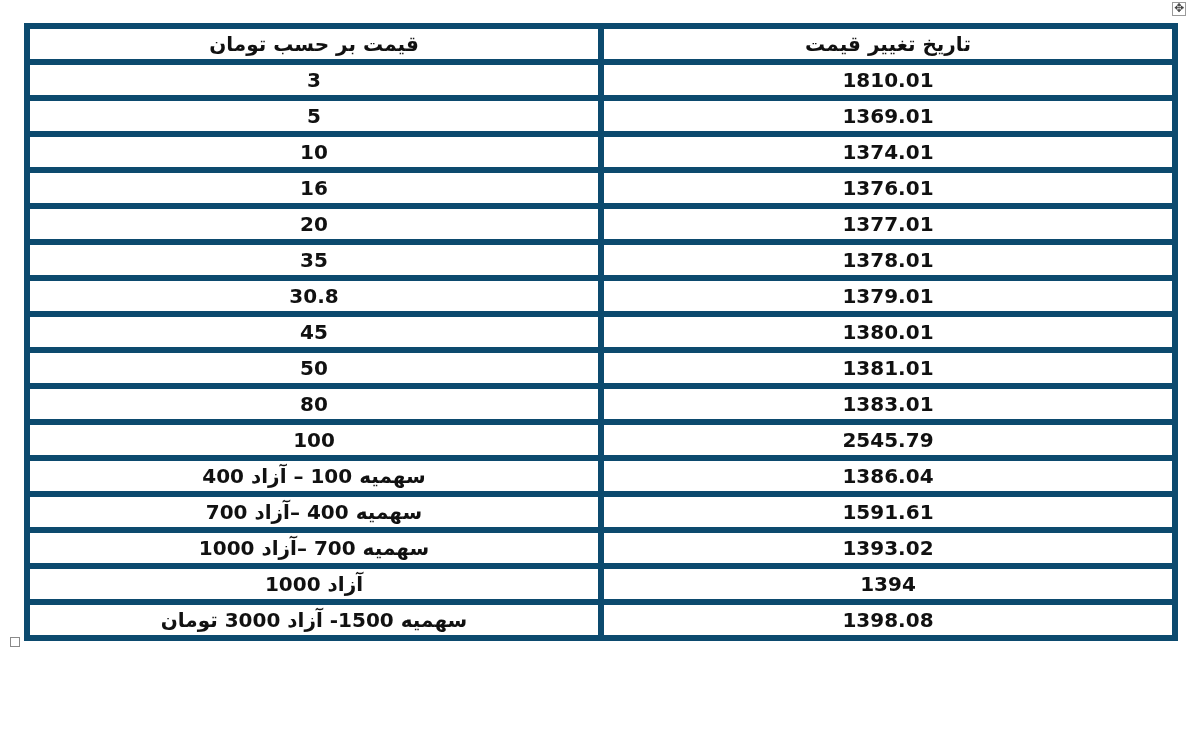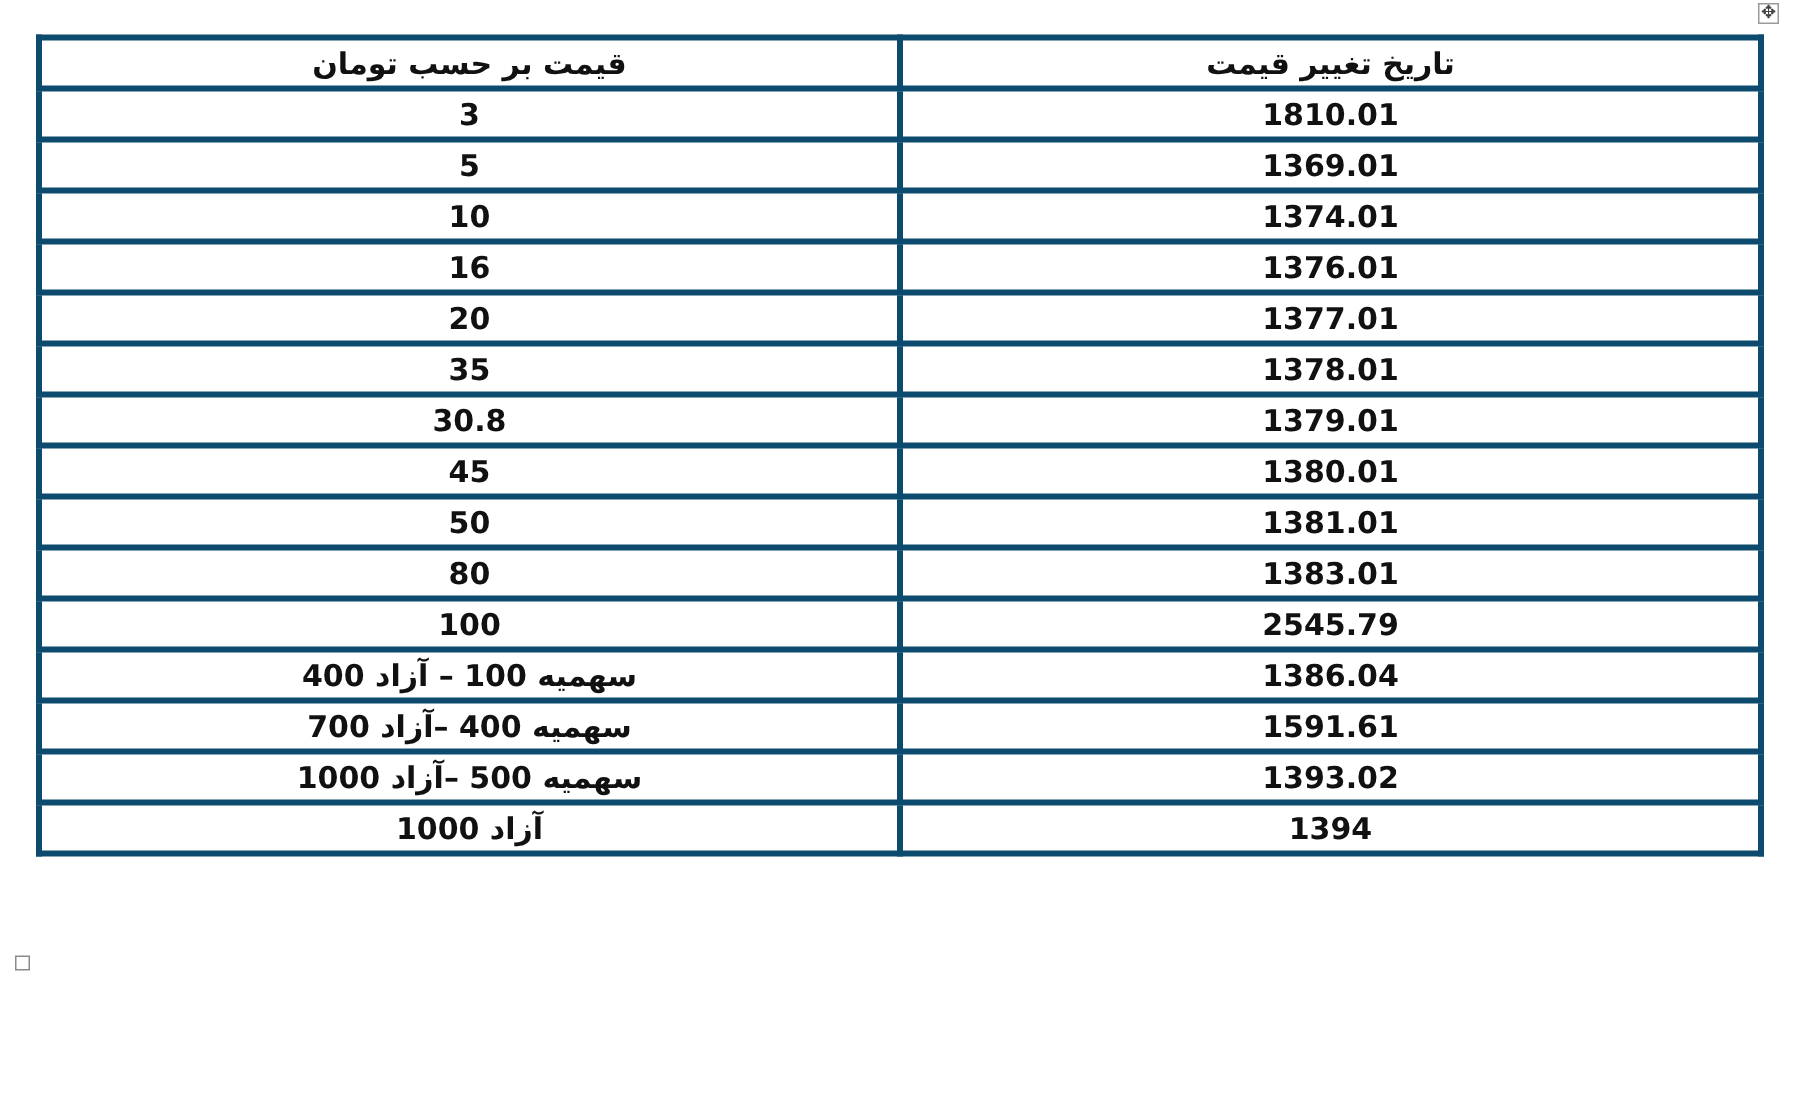--- a/index.html
+++ b/index.html
@@ -6,21 +6,21 @@
     body { width: 1200px; height: 730px; position: relative; overflow: hidden;
            font-family: "DejaVu Sans", sans-serif; }
     .move-handle { position: absolute; left: 1172px; top: 2px; width: 14px; height: 14px;
                    border: 1px solid #9a9a9a; background: #fff; box-sizing: border-box;
                    font-size: 12px; line-height: 11px; text-align: center; color: #444; }
     .resize-handle { position: absolute; left: 10px; top: 637px; width: 10px; height: 10px;
                      border: 1px solid #8a8a8a; box-sizing: border-box; background: #fff; }
     table.price-table { position: absolute; left: 24px; top: 23px; width: 1148px;
                         border-collapse: collapse; table-layout: fixed; }
     table.price-table td, table.price-table th {
-      border: 4px solid #0c4a6e; padding: 0; text-align: center; vertical-align: middle;
+      border: 6px solid #0c4a6e; padding: 0; text-align: center; vertical-align: middle;
       font-weight: bold; color: #111; font-size: 20px; height: 30px;
     }
     table.price-table th { font-size: 20px; }
     .col-price { width: 574px; }
     .col-date { width: 574px; }
     .cell-text { direction: rtl; unicode-bidi: plaintext; display: inline-block; }
   </style>
 </head>
 <body>
 
@@ -84,23 +84,27 @@
       </tr>
     <tr>
         <td><span class="cell-text">سهمیه 100 – آزاد 400</span></td>
         <td>1386.04</td>
       </tr>
     <tr>
         <td><span class="cell-text">سهمیه 400 –آزاد 700</span></td>
         <td>1591.61</td>
       </tr>
     <tr>
-        <td><span class="cell-text">سهمیه 500 –آزاد 1000</span></td>
+        <td><span class="cell-text">سهمیه 700 –آزاد 1000</span></td>
         <td>1393.02</td>
       </tr>
     <tr>
         <td><span class="cell-text">آزاد 1000</span></td>
         <td>1394</td>
+      </tr>
+    <tr>
+        <td><span class="cell-text">سهمیه 1500- آزاد 3000 تومان</span></td>
+        <td>1398.08</td>
       </tr>
   </tbody>
 </table>
 
 <div class="resize-handle"></div>
 
 </body></html>

